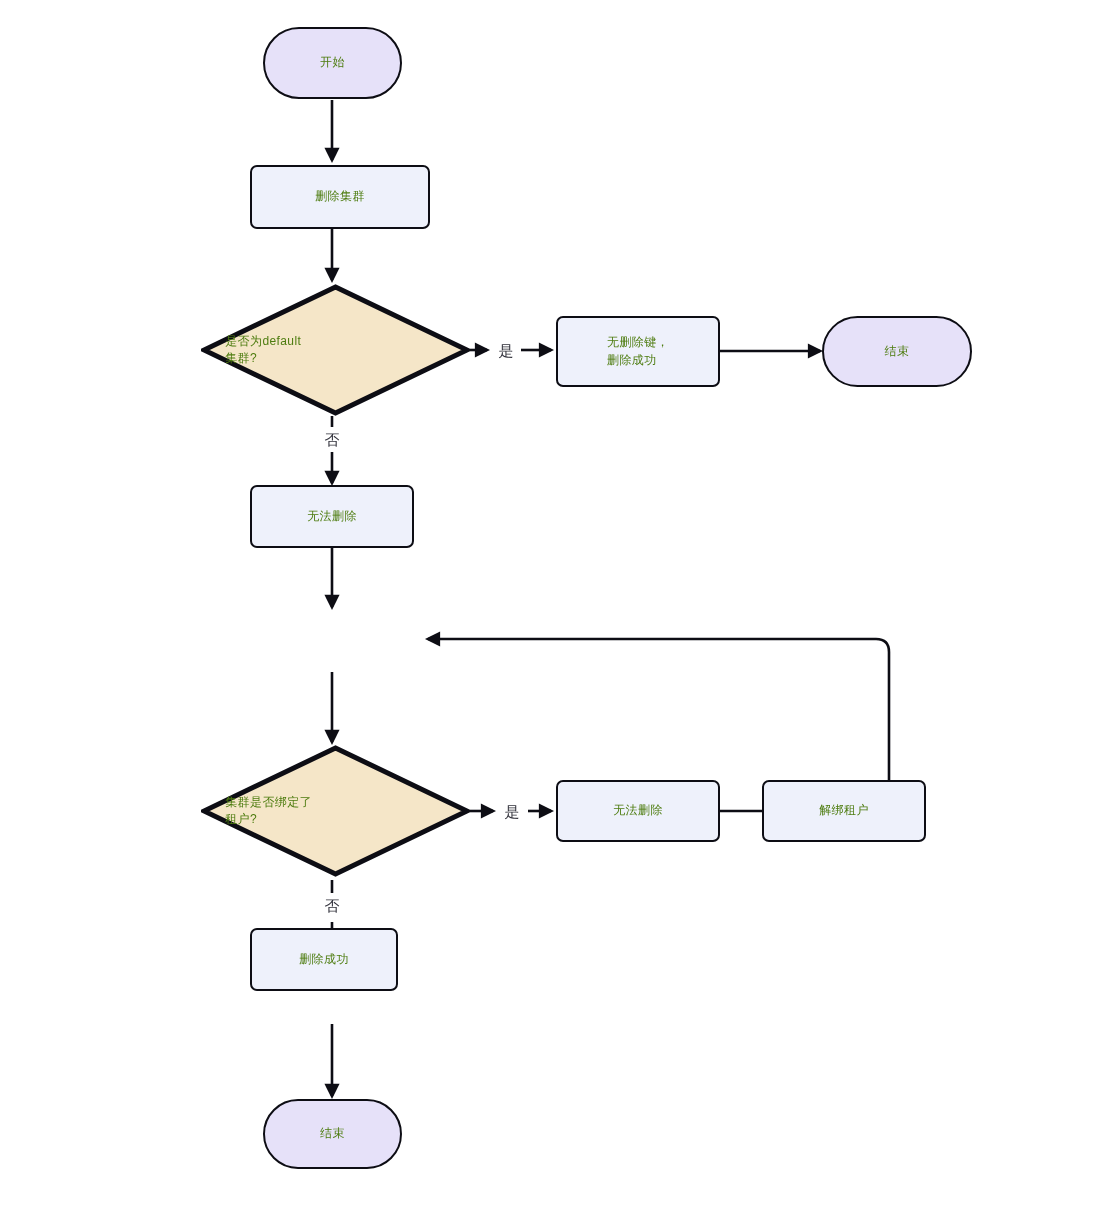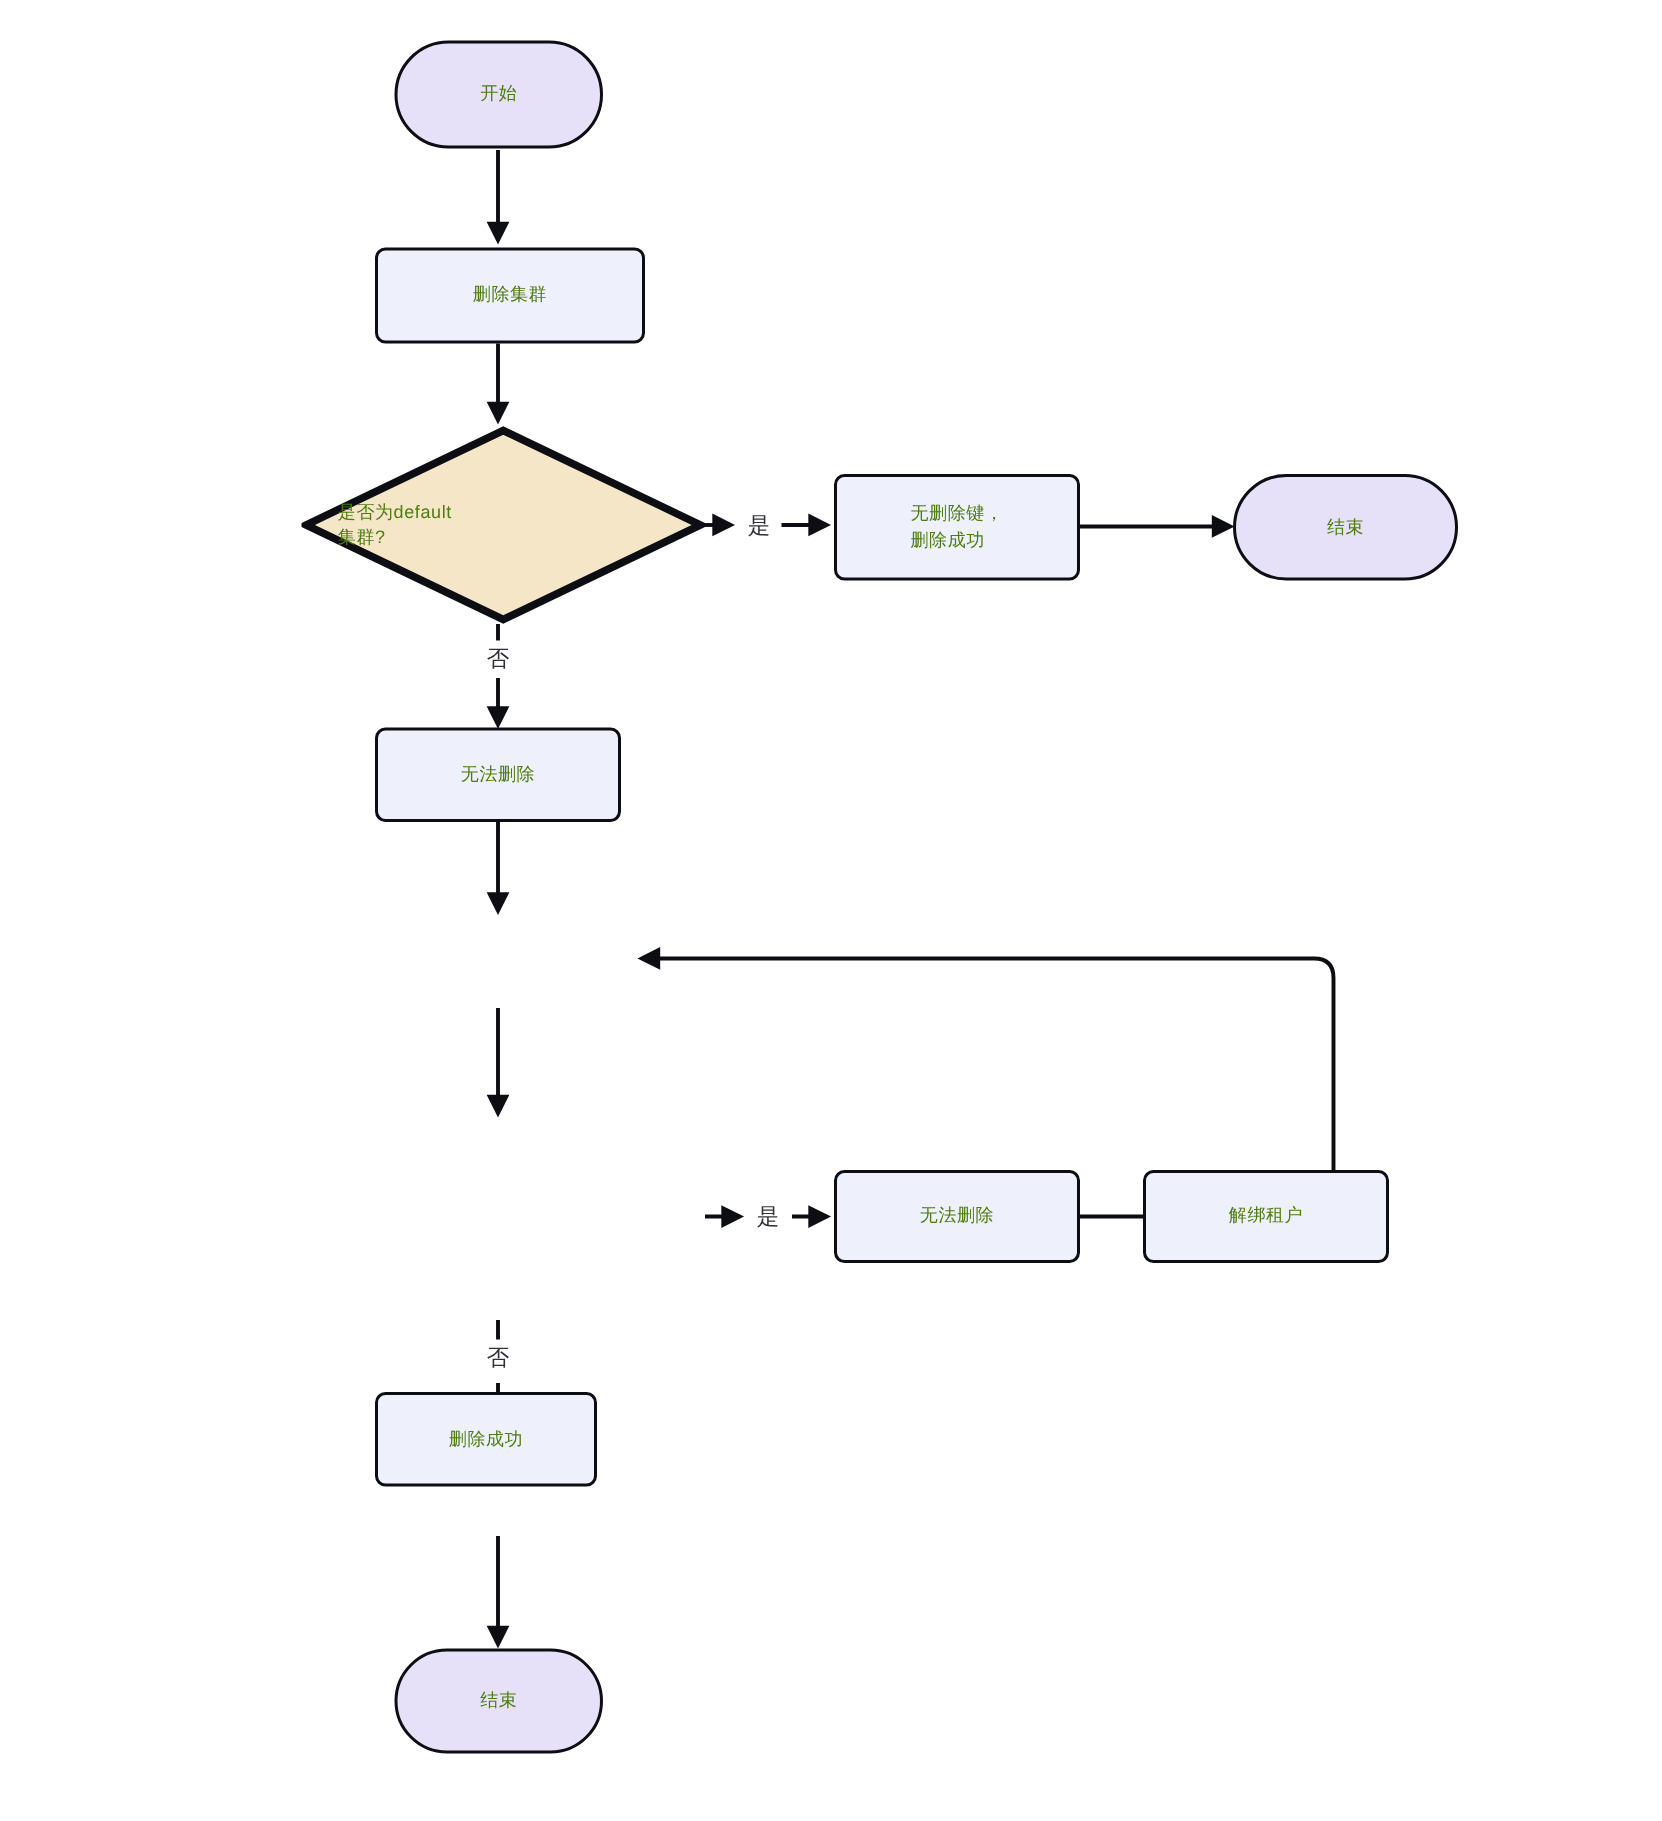--- a/index.html
+++ b/index.html
@@ -151,20 +151,27 @@
 
   <div class="edge-label" style="left:320px; top:432px; width:24px;">
     <span>否</span>
   </div>
 
   <div class="node node-process" style="left:250px; top:485px; width:164px; height:63px;">
     <span>无法删除</span>
   </div>
 
 
+  <div class="node node-decision" style="left:201px; top:745px; width:269px; height:132px;">
+    <svg class="dshape" viewBox="0 0 269 132" preserveAspectRatio="none">
+      <polygon points="134.5,3 266,66 134.5,129 3,66" fill="#f5e6c8" stroke="#0d0d14" stroke-width="5" stroke-linejoin="miter"></polygon>
+    </svg>
+    <span class="diamond-label">集群是否绑定了
+租户?</span>
+  </div>
 
   <div class="edge-label" style="left:500px; top:804px; width:24px;">
     <span>是</span>
   </div>
 
   <div class="node node-process" style="left:556px; top:780px; width:164px; height:62px;">
     <span>无法删除</span>
   </div>
 
   <div class="node node-process" style="left:762px; top:780px; width:164px; height:62px;">

